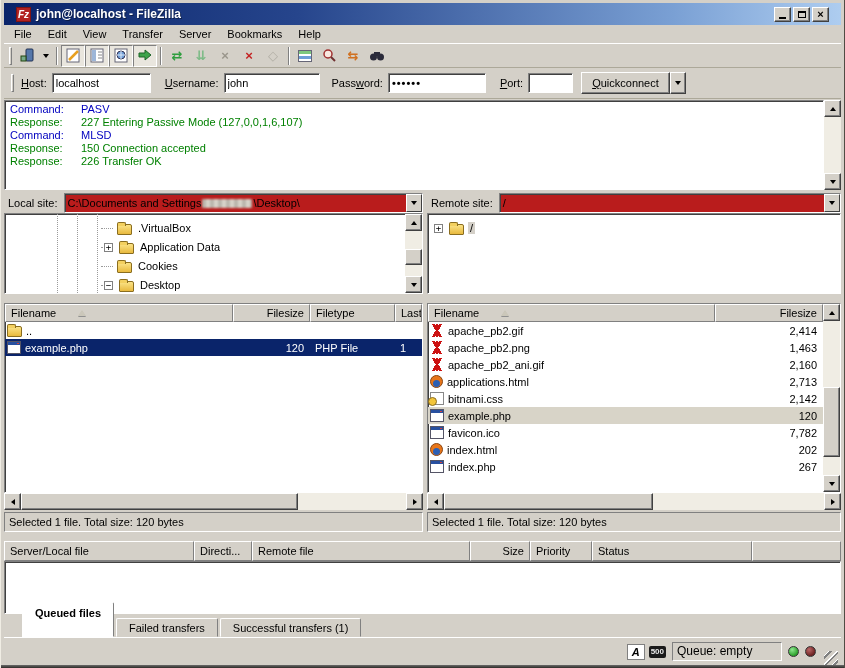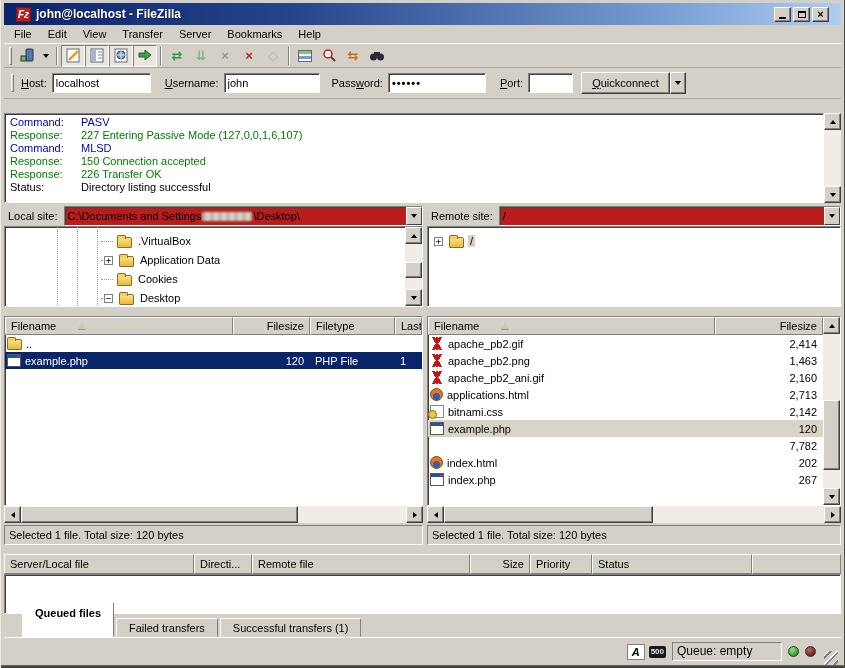--- a/index.html
+++ b/index.html
@@ -48,21 +48,21 @@
               border-bottom:1px solid #aca899; }
   .qc-label { margin:0 5px 0 10px; white-space:nowrap; }
   .qc-input { height:20px; font-family:inherit; font-size:11px; padding:0 3px; background:#fff;
               border:1px solid; border-color:#808080 #fff #fff #808080; box-shadow:inset 1px 1px 0 #404040; }
   .qc-btn { height:22px; padding:0 10px; font-family:inherit; font-size:11px; margin-left:8px;
             background:#d4d0c8; border:1px solid; border-color:#fff #404040 #404040 #fff; box-shadow:inset -1px -1px 0 #808080; }
   .qc-btn-arrow { width:16px; height:22px; display:flex; align-items:center; justify-content:center;
                   background:#d4d0c8; border:1px solid; border-color:#fff #404040 #404040 #fff; box-shadow:inset -1px -1px 0 #808080; }
 
   
-  .logpane { height:90px; flex:none; display:flex; margin-top:14px; }
+  .logpane { height:90px; flex:none; display:flex; margin-top:1px; }
   .logbox { flex:1; background:#fff; border:1px solid; border-color:#808080 #fff #fff #808080;
             box-shadow:inset 1px 1px 0 #404040; padding:2px 0; overflow:hidden; font-size:11px; }
   .logline { display:flex; height:13px; line-height:13px; white-space:nowrap; }
   .log-label { width:76px; flex:none; padding-left:5px; }
   .log-command { color:#0000bf; }
   .log-response { color:#008000; }
   .log-status { color:#000; }
 
   
   .vscroll { width:17px; flex:none; display:flex; flex-direction:column; background:#f0ede4; }
@@ -303,24 +303,20 @@
           <span>MLSD</span>
         </div>
       <div class="logline log-response">
           <span class="log-label">Response:</span>
           <span>150 Connection accepted</span>
         </div>
       <div class="logline log-response">
           <span class="log-label">Response:</span>
           <span>226 Transfer OK</span>
         </div>
-      <div class="logline log-status">
-          <span class="log-label">Status:</span>
-          <span>Directory listing successful</span>
-        </div>
     </div>
     <div class="vscroll">
       <span class="sb-btn">
           <span class="tri-up"></span>
         </span>
       <span class="sb-track-v"></span>
       <span class="sb-btn">
           <span class="tri-down"></span>
         </span>
     </div>
@@ -494,20 +490,24 @@
             <span class="cell right" style="flex:1">2,142</span>
           </div>
           <div class="lrow sel-inactive">
             <span class="cell" style="width:287px">
                 <span class="ic ic-php"></span>
                 <span>example.php</span>
               </span>
             <span class="cell right" style="flex:1">120</span>
           </div>
           <div class="lrow">
+            <span class="cell" style="width:287px">
+                <span class="ic ic-php"></span>
+                <span>favicon.ico</span>
+              </span>
             <span class="cell right" style="flex:1">7,782</span>
           </div>
           <div class="lrow">
             <span class="cell" style="width:287px">
                 <span class="ic ic-html"></span>
                 <span>index.html</span>
               </span>
             <span class="cell right" style="flex:1">202</span>
           </div>
           <div class="lrow">

